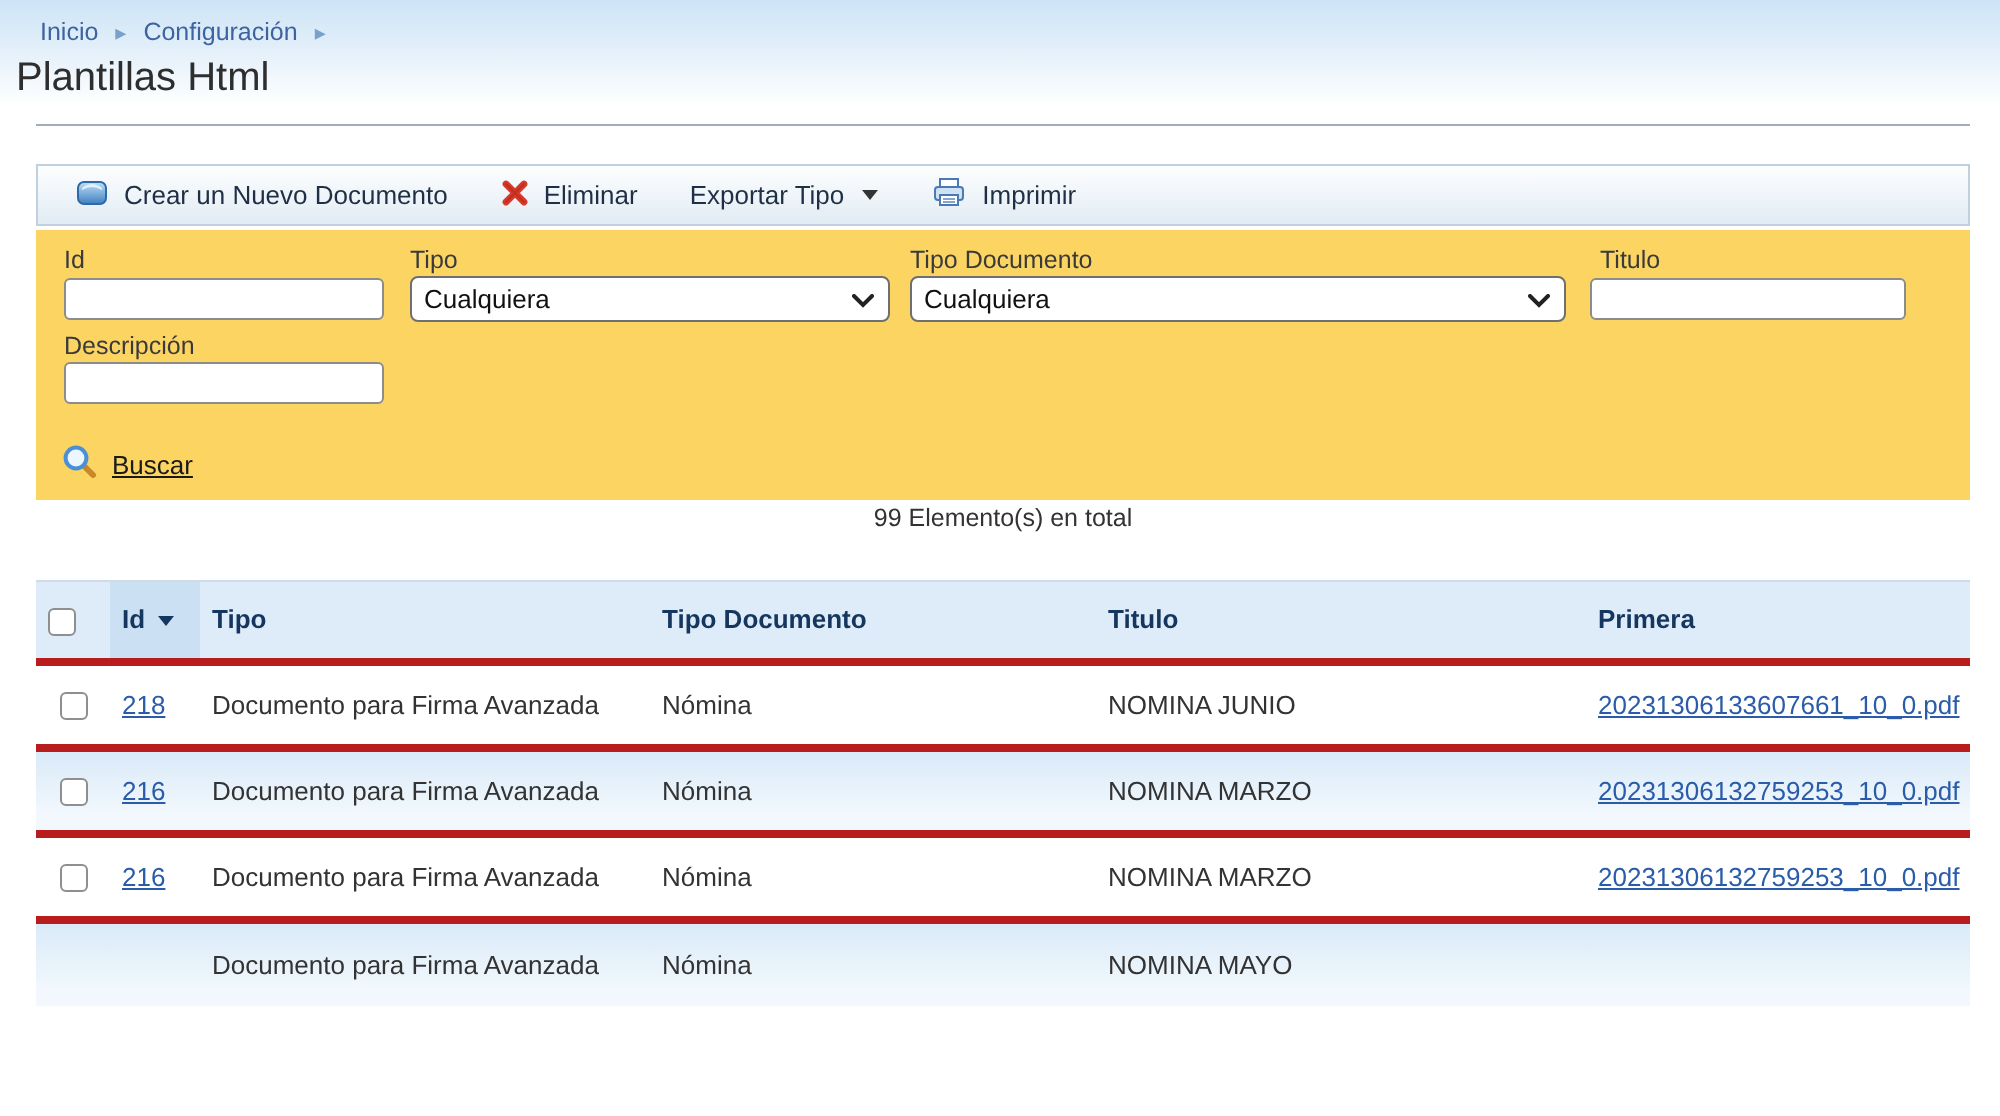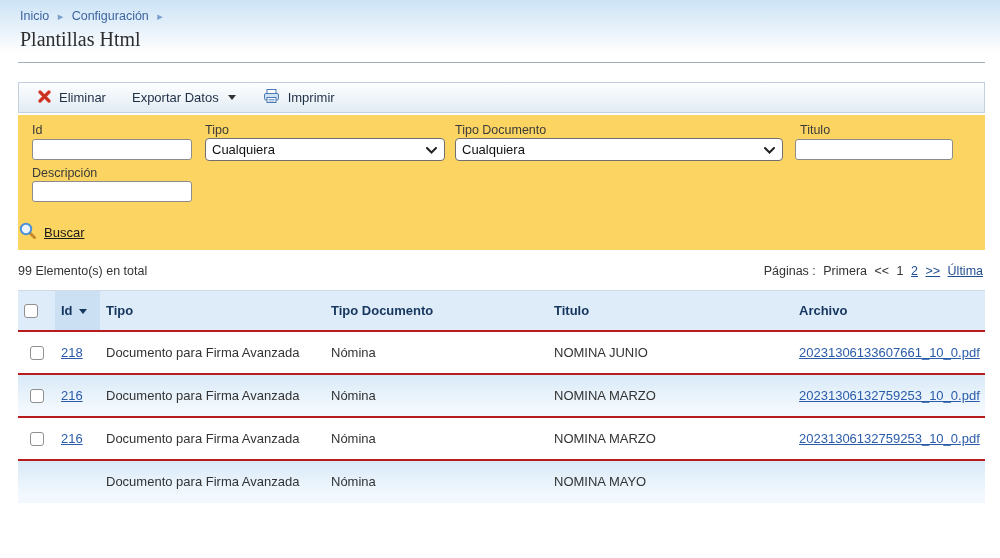--- a/index.html
+++ b/index.html
@@ -17,21 +17,21 @@
   }
 
   
   .hero {
     position: absolute; top: 0; left: 0; width: 1000px; height: 62px;
     background: linear-gradient(180deg, #cde4f6 0%, #e4f0fa 42%, #ffffff 85%);
   }
   .breadcrumb { position: absolute; top: 9px; left: 20px; font-size: 12.5px; }
   .breadcrumb a { color: #3d64a0; text-decoration: none; cursor: pointer; }
   .breadcrumb .sep { color: #7aa0cc; font-size: 11px; margin: 0 5px; }
-  .page-title { position: absolute; top: 28px; left: 20px; font-size: 20px; color: #2e2e2e; font-family: Liberation Serif, serif; }
+  .page-title { position: absolute; top: 28px; left: 8px; font-size: 20px; color: #2e2e2e; }
 
   .rule { position: absolute; top: 62px; left: 18px; width: 967px; border-top: 1px solid #9fadbc; }
 
   
   .toolbar {
     position: absolute; top: 82px; left: 18px; width: 967px; height: 31px;
     border: 1px solid #c2cfdc;
     background: linear-gradient(180deg, #fdfeff 0%, #eef4f9 55%, #e1ebf3 100%);
     display: flex; align-items: center; gap: 26px; padding: 0 4px 0 18px;
     color: #1f2f45;
@@ -63,36 +63,36 @@
 
   .panel-link {
     position: absolute; display: flex; align-items: center; gap: 7px; cursor: pointer;
     color: #1a1a1a; font-size: 13px;
   }
   .panel-link .lnk { text-decoration: underline; color: #1a1a1a; }
 
   
   .pagebar {
     position: absolute; top: 252px; left: 18px; width: 967px; height: 38px;
-    display: flex; align-items: center; font-size: 12.5px; color: #333;
+    display: flex; align-items: center; font-size: 12.5px; color: #333; flex-direction: column;
   }
   .pagebar .left  { flex: 1; text-align: left; }
   .pagebar .mid   { flex: 0 0 auto; text-align: center; }
   .pagebar .right { flex: 1; text-align: right; }
   .pglink { color: #1f4e8c; text-decoration: underline; cursor: pointer; margin: 0 2px; }
   .pgtext { color: #333; margin: 0 2px; }
 
   
   .grid { position: absolute; top: 290px; left: 18px; width: 967px; border-collapse: collapse; table-layout: fixed; font-size: 13px; }
   .grid th {
     height: 40px; background: #ddecf8; color: #15365f; font-weight: bold; text-align: left;
     border-top: 1px solid #cfdce8; padding: 0 6px; vertical-align: middle;
   }
   .grid th.sorted { background: #cbe0f2; }
-  .grid td { height: 43px; padding: 0 6px; vertical-align: middle; border-top: 2px solid #b91c1c; color: #333; }
+  .grid td { height: 43px; padding: 0 6px; vertical-align: middle; border-top: 4px solid #b91c1c; color: #333; }
   .grid tbody tr:nth-child(even) td { background: linear-gradient(180deg, #d9eaf8 0%, #f2f8fd 80%); }
   .grid a.cell-link { color: #2a5caa; text-decoration: underline; cursor: pointer; }
   .sort-desc {
     width: 0; height: 0; border-left: 4px solid transparent; border-right: 4px solid transparent;
     border-top: 5px solid #15365f; display: inline-block; margin-left: 6px; vertical-align: middle;
   }
   .cbx {
     display: inline-block; width: 14px; height: 14px; background: #fff;
     border: 1px solid #8f8f8f; border-radius: 3px; cursor: pointer; vertical-align: middle;
   }
@@ -108,33 +108,48 @@
       <a>Inicio</a>
       <span class="sep">▸</span>
       <a>Configuración</a>
       <span class="sep">▸</span>
     </div>
     <div class="page-title">Plantillas Html</div>
   </div>
   <div class="rule"></div>
 
   <div class="toolbar">
+    <div class="tb-item">
+      <span>
+        <svg width="18" height="16" viewBox="0 0 18 16">
+          <defs>
+            <linearGradient id="bg1" x1="0" y1="0" x2="0" y2="1">
+              <stop offset="0" stop-color="#bfe0f7"></stop>
+                <stop offset="1" stop-color="#3f7fc1"></stop>
+            </linearGradient>
+          </defs>
+          <rect x="2" y="3" width="14" height="11" rx="3" fill="url(#bg1)" stroke="#2f6aa8"></rect>
+          <path d="M4 6 q5 -4 10 0 l0 1 q-5 -3 -10 0 z" fill="#eef7fe" opacity="0.85"></path>
+        </svg>
+      </span>
+      <span class="lbl">Crear un Nuevo Documento</span>
+    </div>
 
     <div class="tb-item">
       <span>
         <svg width="15" height="15" viewBox="0 0 15 15">
           <path d="M3 3 L12 12 M12 3 L3 12" stroke="#d63a2a" stroke-width="3.4" stroke-linecap="round"></path>
           <path d="M3 3 L12 12 M12 3 L3 12" stroke="#b02517" stroke-width="1.2" stroke-linecap="round" opacity="0.5"></path>
         </svg>
       </span>
       <span class="lbl">Eliminar</span>
     </div>
 
     <div class="tb-item">
-      <span class="lbl">Exportar Datos</span>
+      <span class="lbl">Exportar Tipo</span>
       <span class="caret-down"></span>
     </div>
 
     <div class="tb-item">
       <span>
         <svg width="19" height="16" viewBox="0 0 19 16">
           <rect x="5" y="1.5" width="9" height="5" fill="#ffffff" stroke="#4a7ab5"></rect>
           <rect x="2.5" y="5.5" width="14" height="6.5" rx="1.5" fill="#cfe2f3" stroke="#4a7ab5"></rect>
           <rect x="5" y="9.5" width="9" height="5" fill="#ffffff" stroke="#4a7ab5"></rect>
           <path d="M6.5 11.5 h6 M6.5 13 h6" stroke="#7fa7d0" stroke-width="1"></path>
@@ -167,64 +182,55 @@
         <polyline points="1,1 5.5,5.5 10,1" fill="none" stroke="#222" stroke-width="2" stroke-linecap="round"></polyline>
       </svg>
     </div>
 
     <span class="f-label" style="top:8px; left:782px;">Titulo</span>
     <input class="f-input" style="top: 24px; left: 777px; width: 158px;" type="text" value="">
 
     <span class="f-label" style="top:51px; left:14px;">Descripción</span>
     <input class="f-input" style="top: 66px; left: 14px; width: 160px;" type="text" value="">
 
-    <div class="panel-link" style="top:106px; left:0;text-align:right;">
+    <div class="panel-link" style="top:106px; left:12px;text-align:right;">
       <span>
         <svg width="19" height="19" viewBox="0 0 19 19">
           <line x1="12" y1="12" x2="16.5" y2="16.5" stroke="#c8882a" stroke-width="3" stroke-linecap="round"></line>
           <circle cx="8" cy="8" r="5.2" fill="#eef6fd" stroke="#4a90d9" stroke-width="2"></circle>
         </svg>
       </span>
       <span class="lnk">Buscar</span>
     </div>
 
   </div>
 
   <div class="pagebar">
     <div class="left">99 Elemento(s) en total</div>
-    <div class="mid">
-      <span class="pgtext">Páginas :</span>
-      <span class="pgtext">Primera</span>
-      <span class="pgtext">&lt;&lt;</span>
-      <span class="pgtext">1</span>
-      <a class="pglink">2</a>
-      <a class="pglink">&gt;&gt;</a>
-      <a class="pglink">Última</a>
-    </div>
   </div>
 
   <table class="grid">
     <colgroup>
       <col style="width:37px">
         <col style="width:45px">
         <col style="width:225px">
       <col style="width:223px">
         <col style="width:245px">
         <col style="width:192px">
     </colgroup>
     <thead>
       <tr>
         <th class="col-sel"><span class="cbx"></span></th>
         <th class="sorted">
           <span>Id</span><span class="sort-desc"></span>
         </th>
         <th>Tipo</th>
         <th>Tipo Documento</th>
         <th>Titulo</th>
-        <th>Archivo</th>
+        <th>Primera</th>
       </tr>
     </thead>
     <tbody>
       <tr>
         <td class="col-sel"><span class="cbx"></span></td>
         <td><a class="cell-link">218</a></td>
         <td>Documento para Firma Avanzada</td>
         <td>Nómina</td>
         <td>NOMINA JUNIO</td>
         <td><a class="cell-link">20231306133607661_10_0.pdf</a></td>

